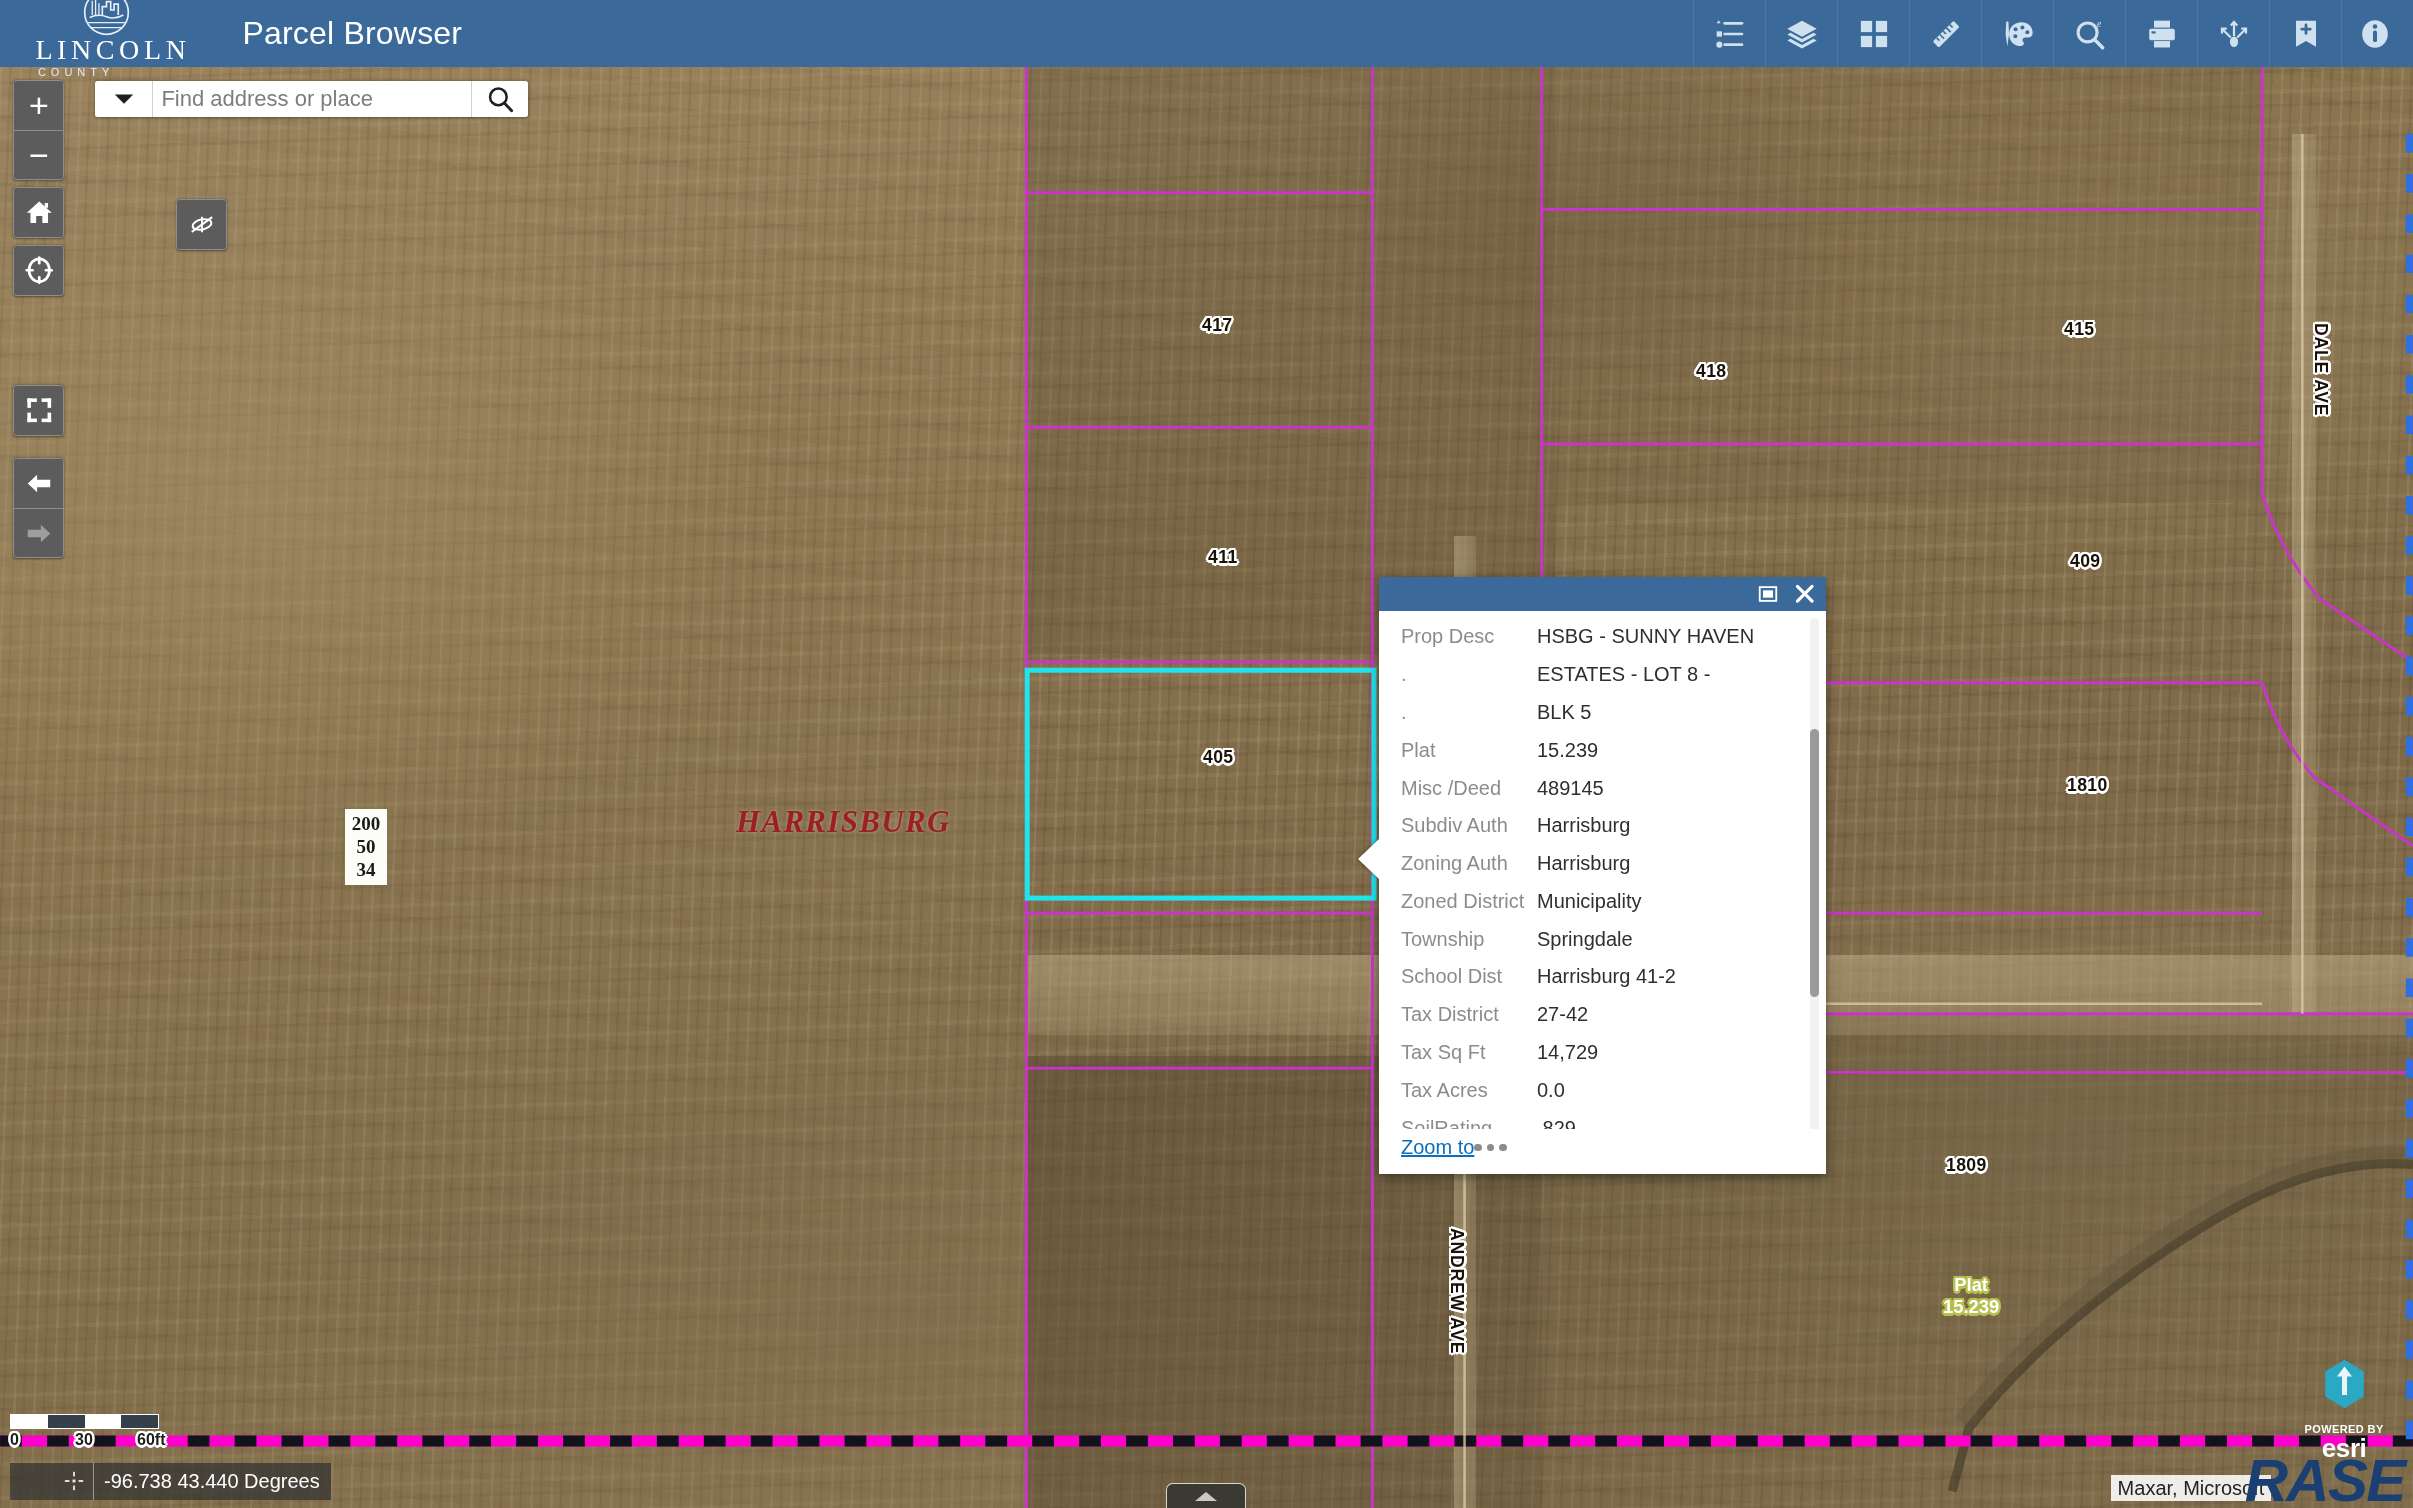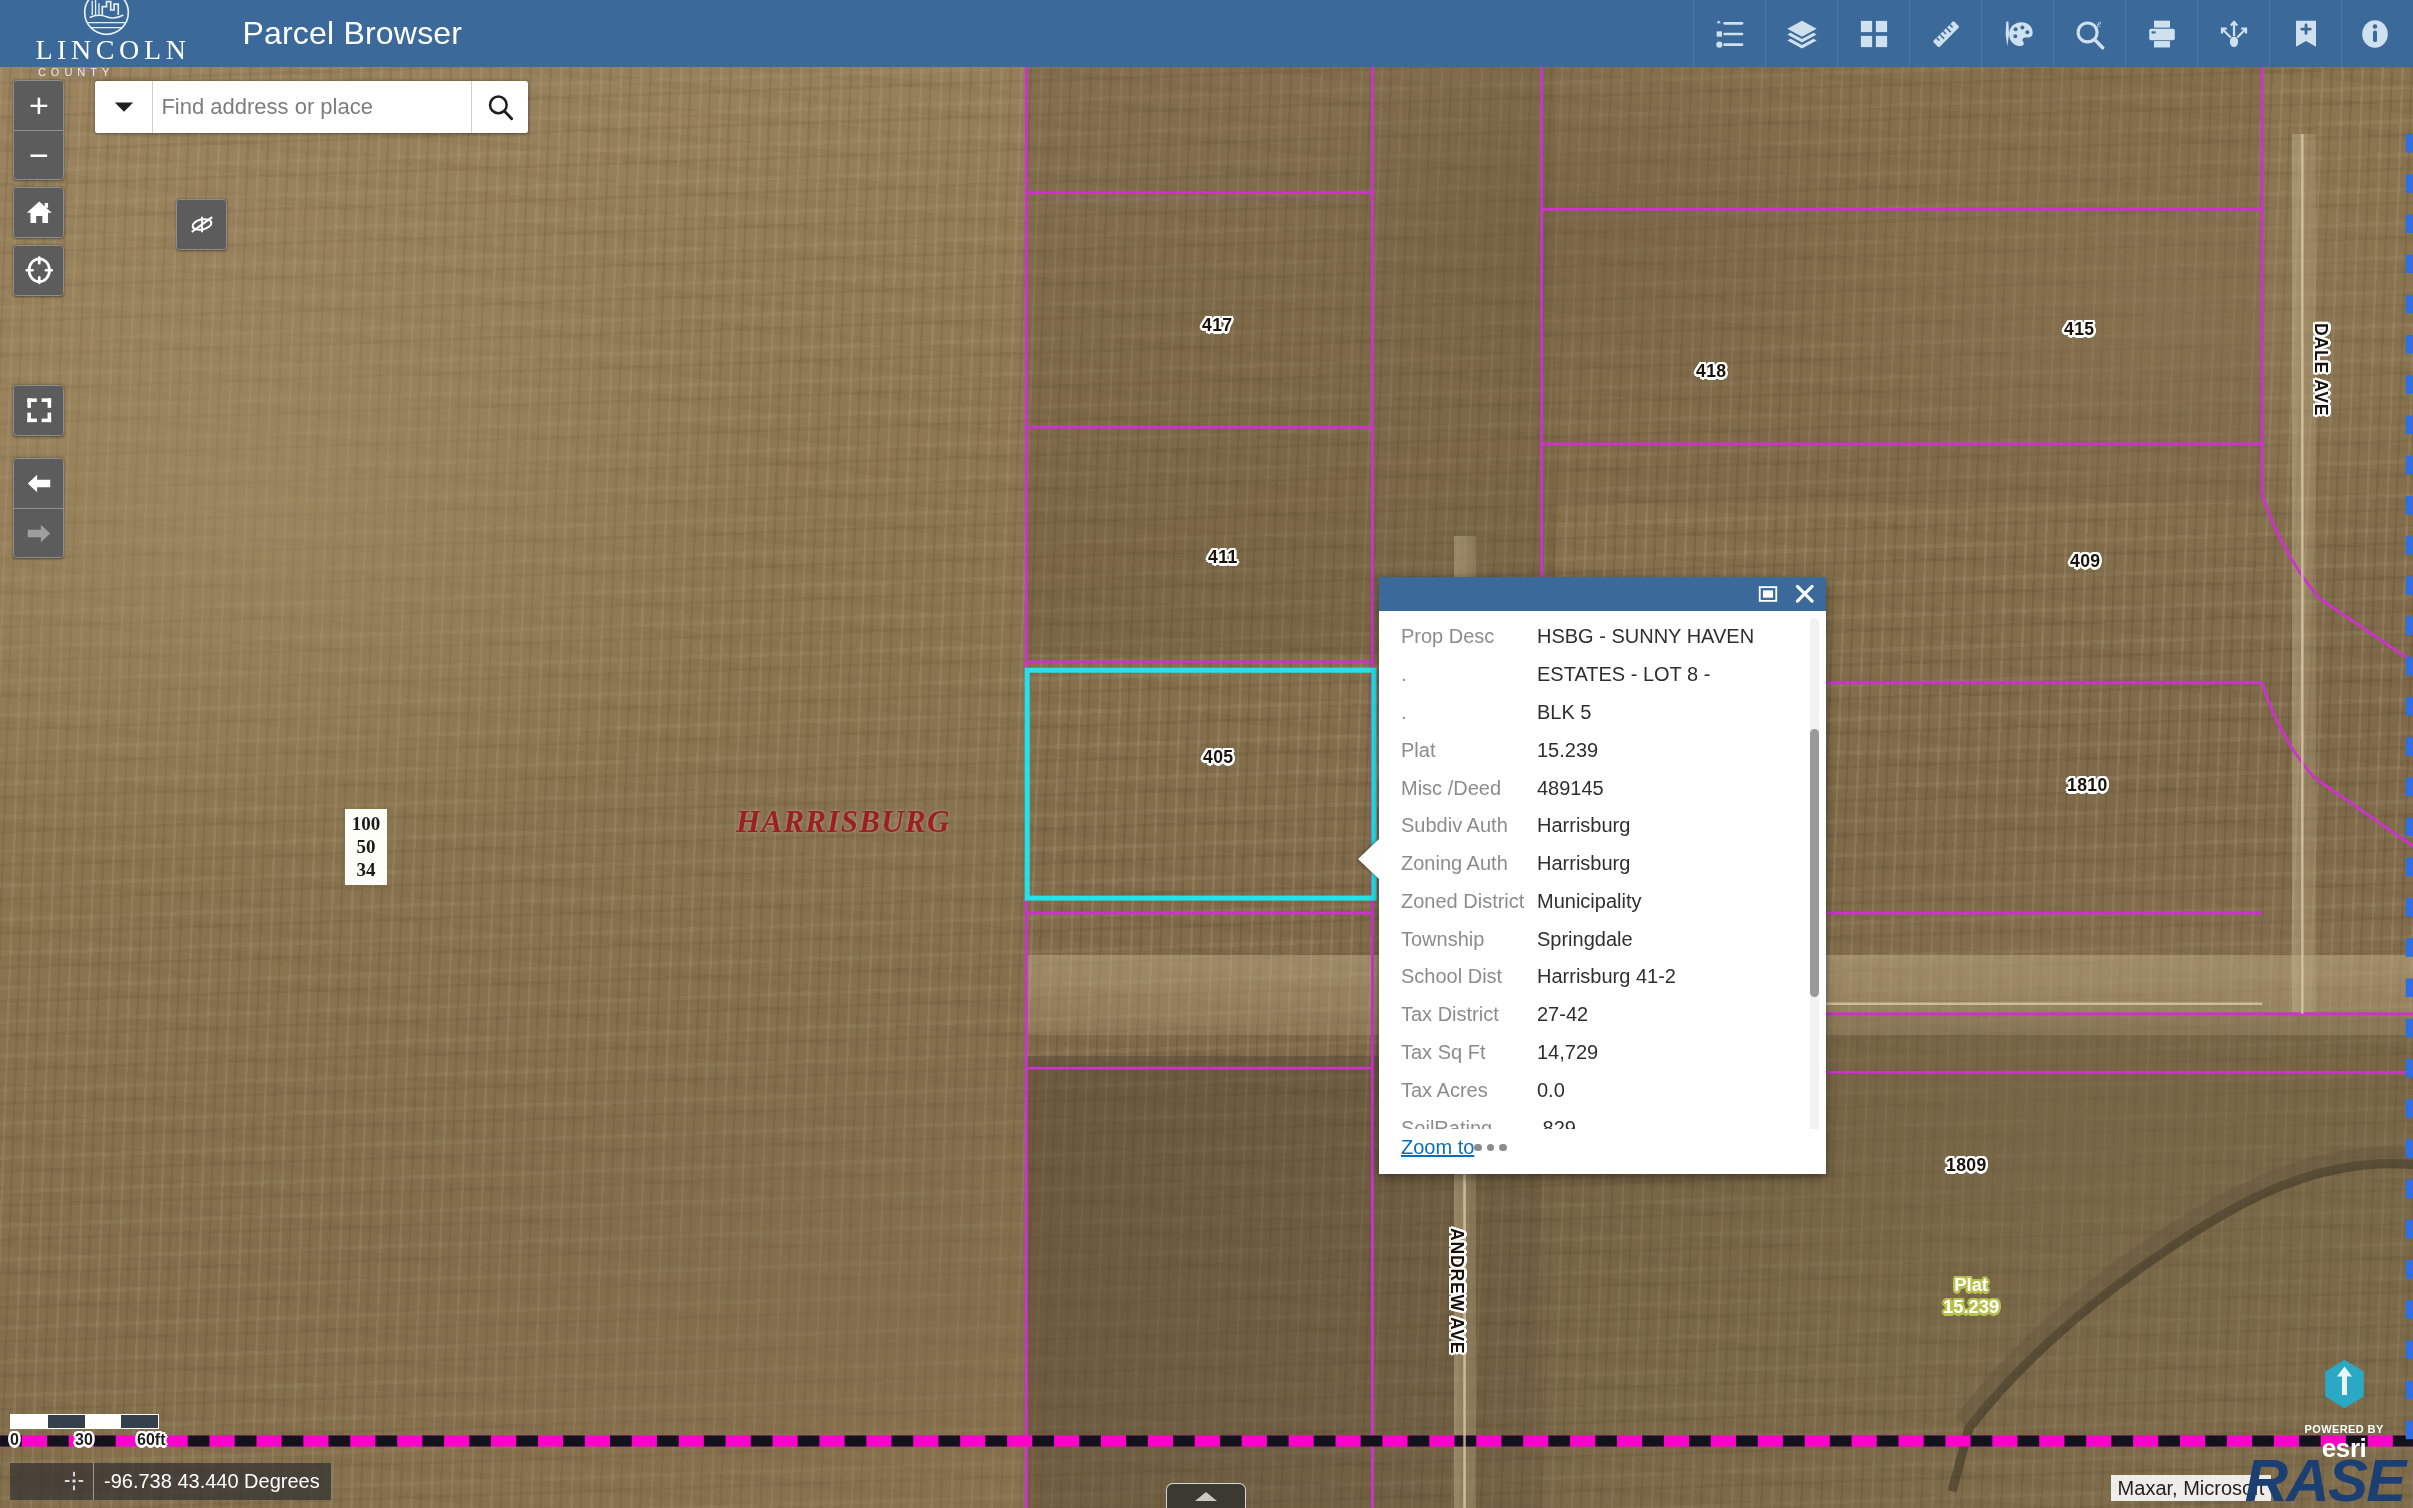--- a/index.html
+++ b/index.html
@@ -171,21 +171,21 @@
   .mapbtn .plus, .mapbtn .minus {
     color:#fff; font-size:34px; font-weight:300; line-height:1;
     font-family:"Liberation Sans", sans-serif;
   }
   .mapbtn .minus { font-size:34px; }
 
   
   #search-widget {
     position:absolute; left:95px; top:14.2px; z-index:32;
     display:flex; align-items:stretch;
-    width:433px; height:52px;
+    width:433px; height:36px;
     background:#fff; border-radius:2.5px;
     box-shadow:0 0.8px 3.4px rgba(0,0,0,.4);
   }
   #search-source {
     width:58px; display:flex; align-items:center; justify-content:center;
     border-right:0.8px solid #d0d0d0; cursor:pointer;
   }
   #search-input {
     flex:1; border:none; outline:none;
     font-size:22px; color:#2b2b2b; padding:0 8.4px;
@@ -520,21 +520,21 @@
       </div>
 
     <div class="plat-lbl" id="plat-label" style="left: 1943px; top: 1207px; position: absolute;">
         <div>Plat</div>
         <div>15.239</div>
       </div>
 
     <div id="city-label">HARRISBURG</div>
 
     <div id="section-marker">
-        <div>100</div>
+        <div>200</div>
         <div>50</div>
         <div>34</div>
       </div>
 
     <div id="popup">
       <div id="popup-pointer"></div>
       <div id="popup-header">
         <div class="pop-btn">
           <svg width="22" height="22" viewBox="0 0 24 24">
             <rect x="3" y="4.5" width="18" height="15" fill="none" stroke="#fff" stroke-width="2"></rect>

